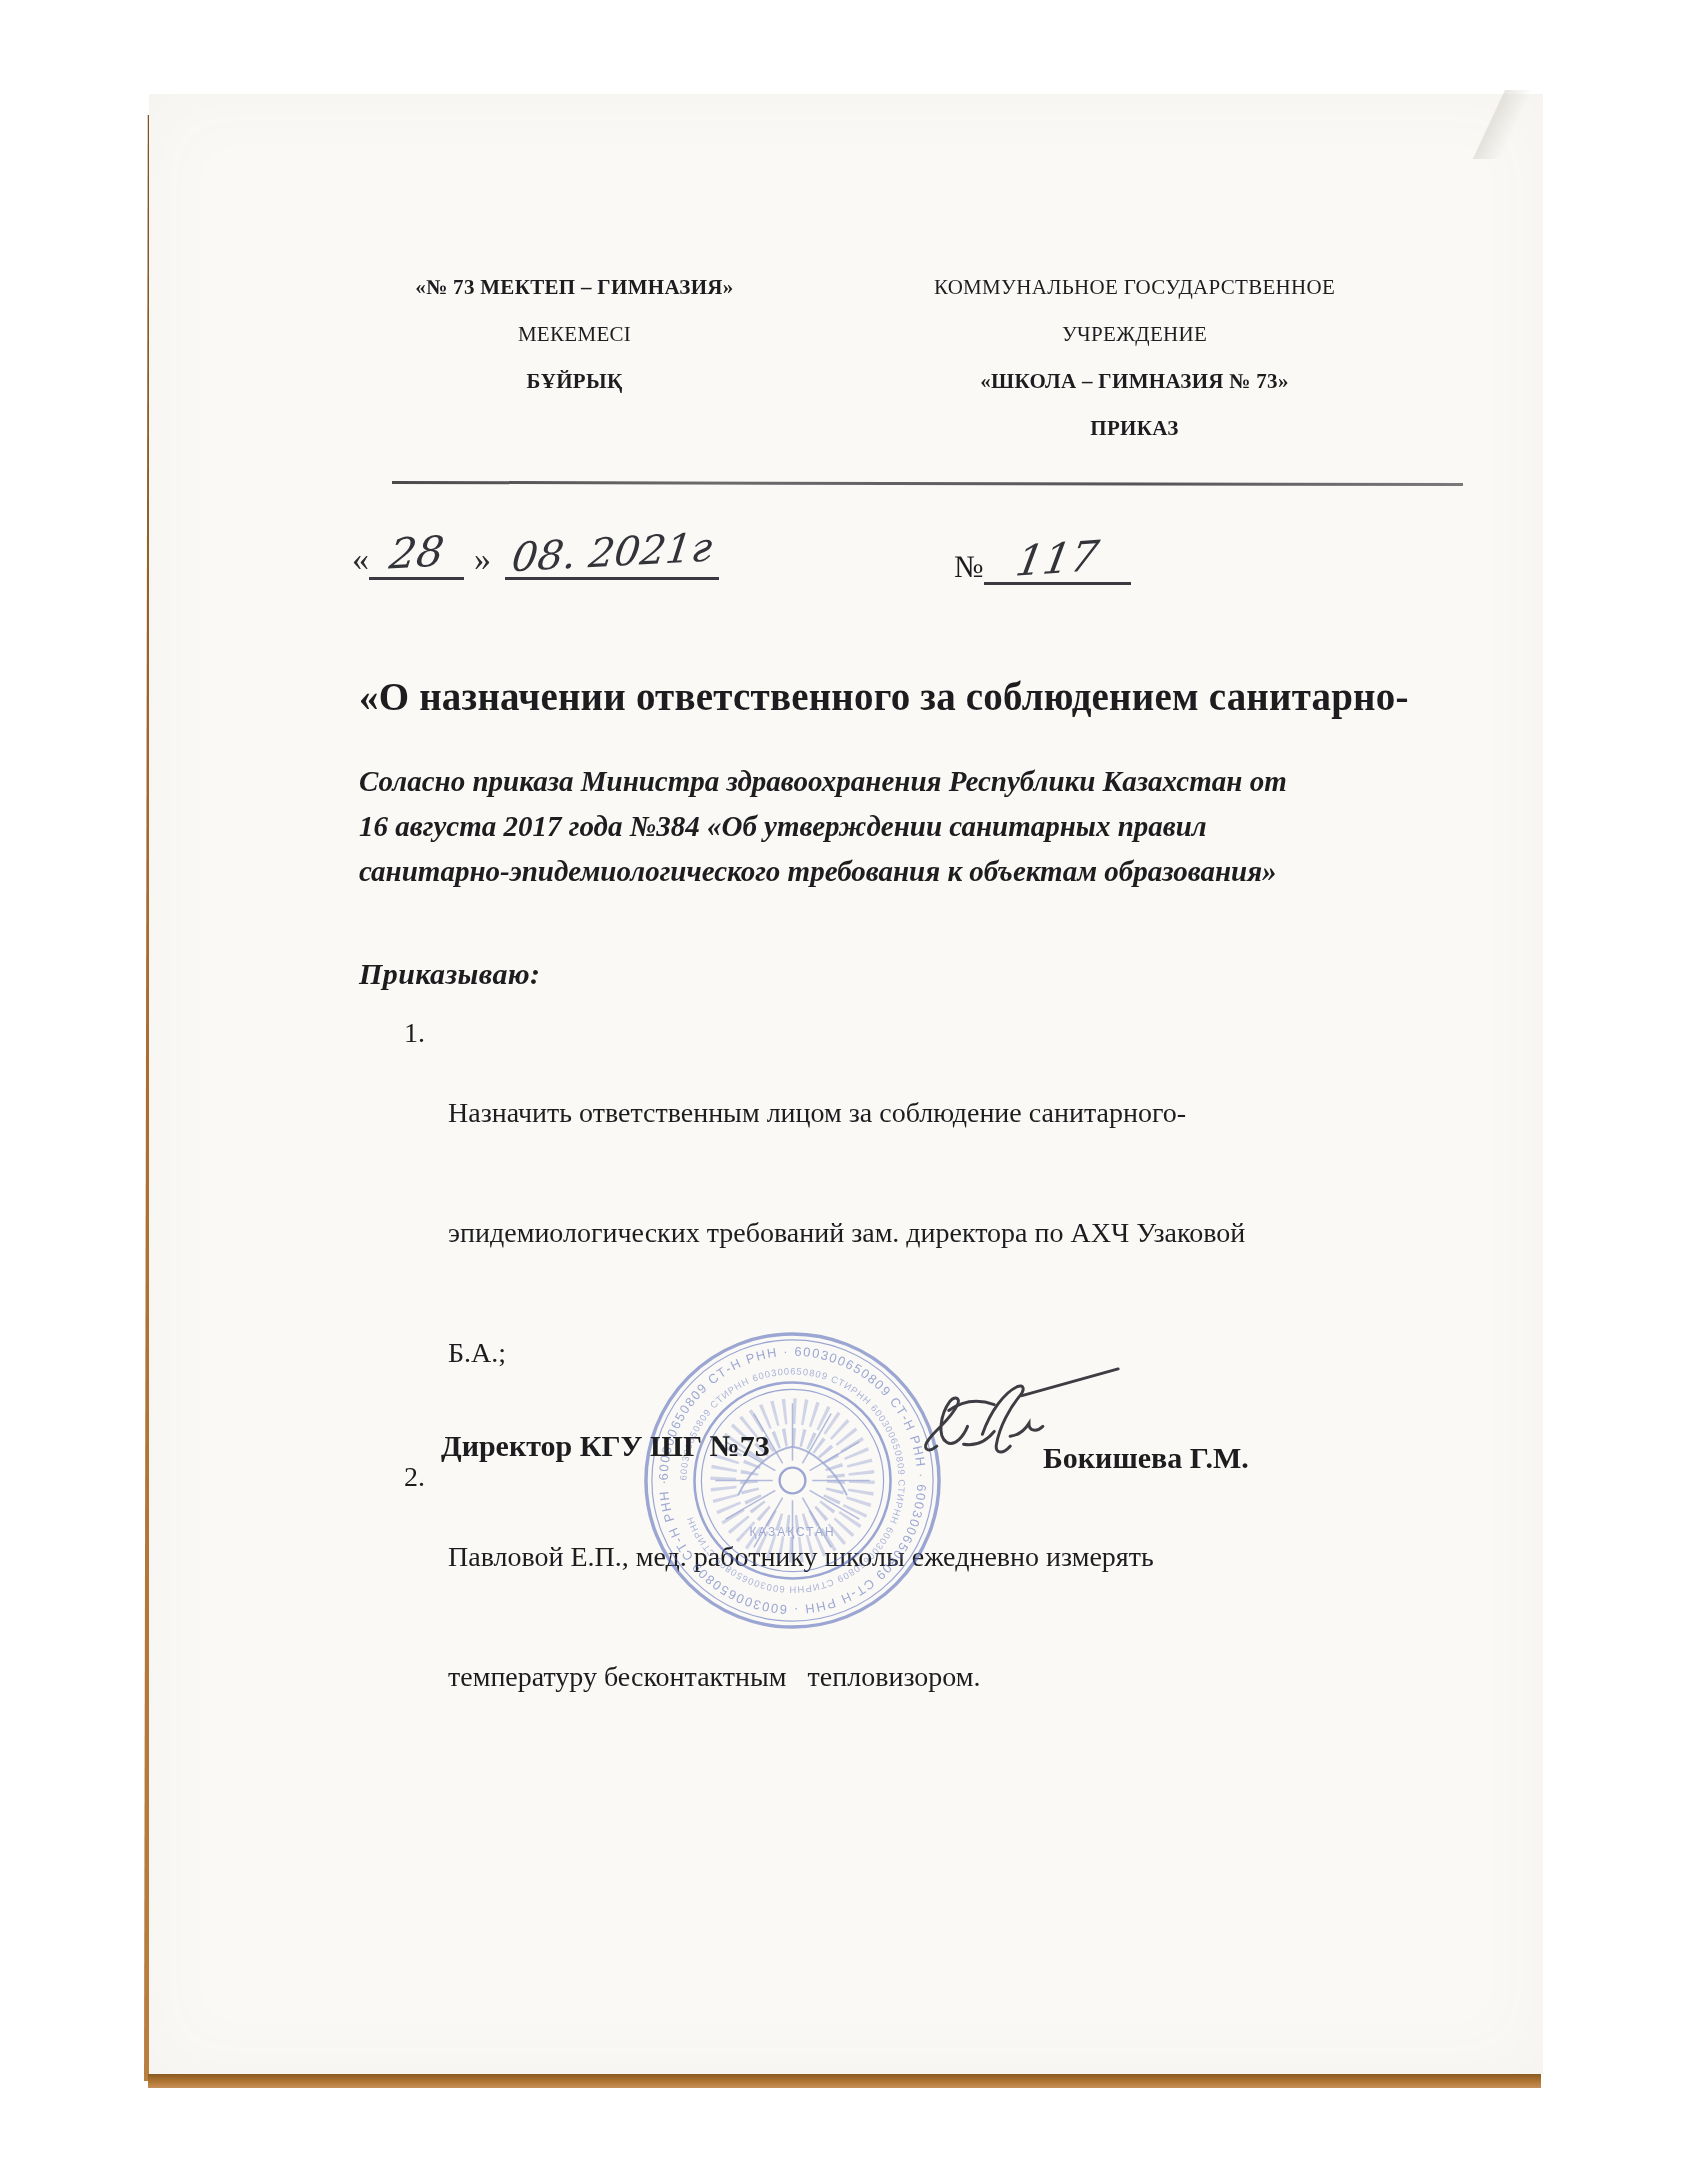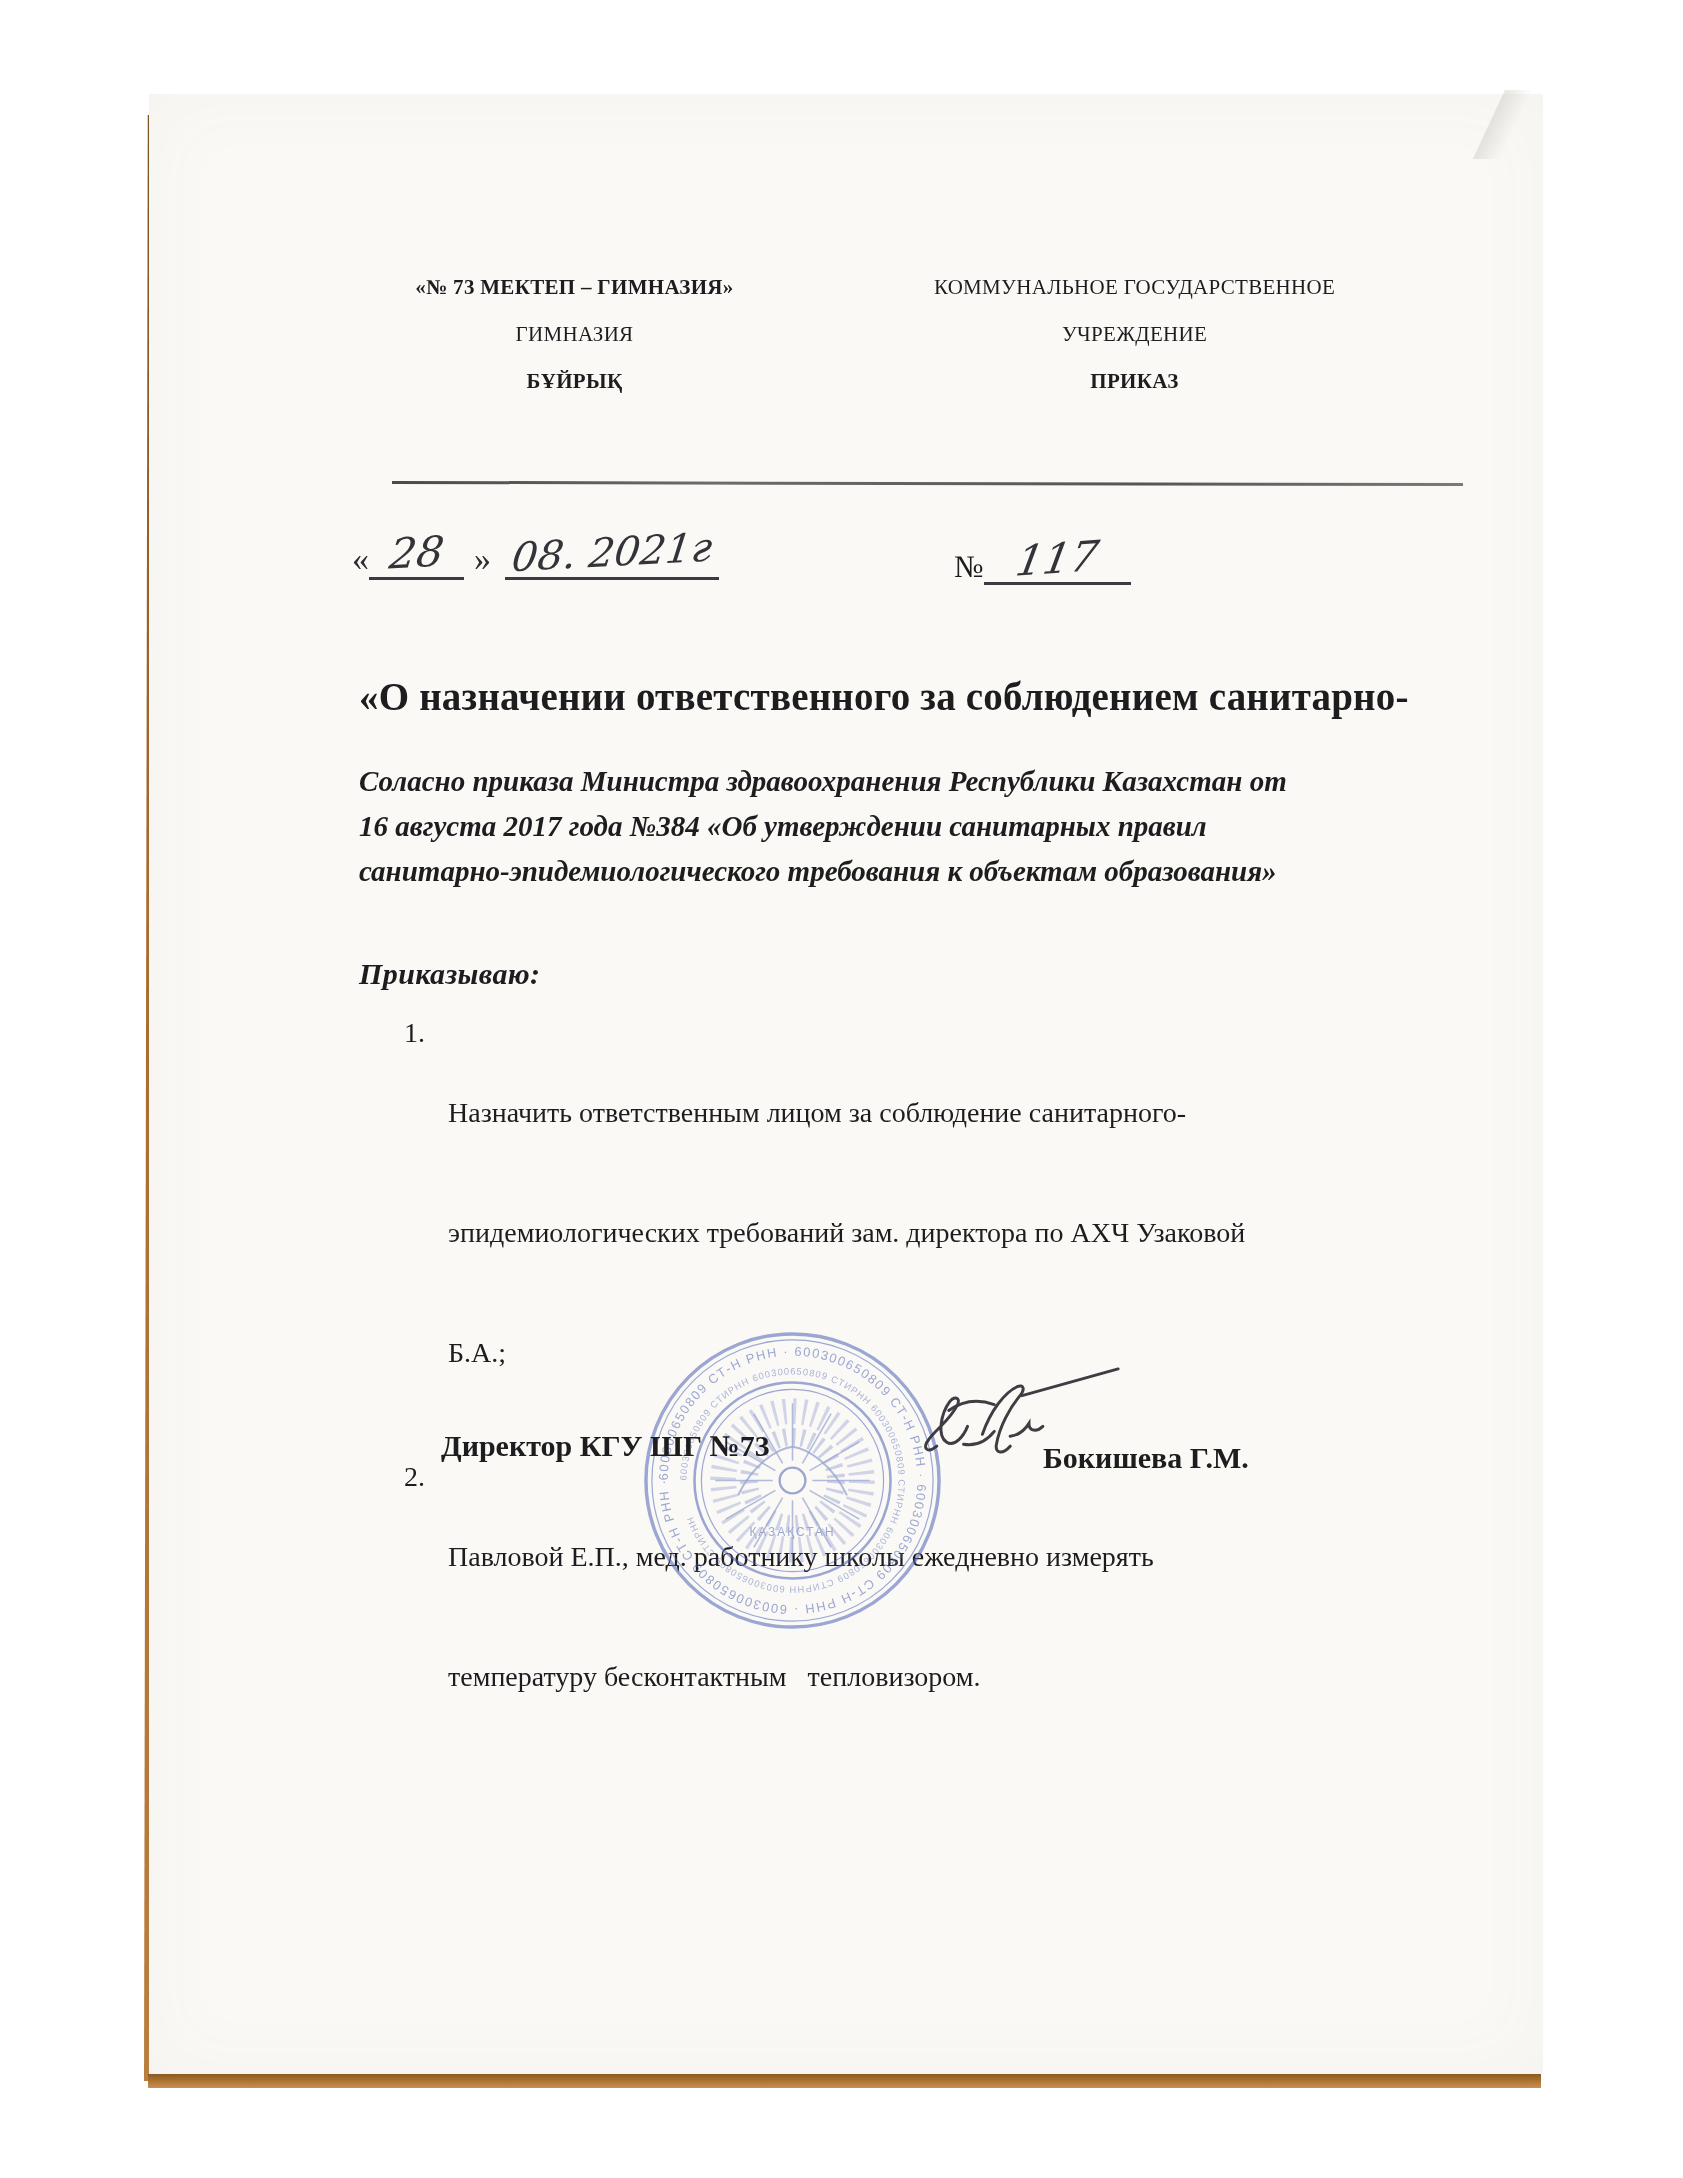--- a/index.html
+++ b/index.html
@@ -56,26 +56,27 @@
 <div id="canvas">
 
   <div class="edge-left"></div>
   <div class="edge-bottom"></div>
 
   <div class="page">
     <div class="corner-shade"></div>
 
     <div class="hdr hdr-left">
       <div class="b">«№ 73 МЕКТЕП – ГИМНАЗИЯ»</div>
-      <div>ГИМНАЗИЯ</div>
+      <div>МЕКЕМЕСІ</div>
       <div class="b">БҰЙРЫҚ</div>
     </div>
     <div class="hdr hdr-right">
       <div>КОММУНАЛЬНОЕ ГОСУДАРСТВЕННОЕ</div>
       <div>УЧРЕЖДЕНИЕ</div>
+      <div class="b">«ШКОЛА – ГИМНАЗИЯ № 73»</div>
       <div class="b">ПРИКАЗ</div>
     </div>
 
     <div class="rule"></div>
 
     <div class="dateRow">
       <span class="dq">«</span><span class="fill d-day"><span class="hand">28</span></span><span class="dq" style="margin-left:10px;">»</span><span class="fill d-my"><span class="hand">08. 2021г</span></span>
     </div>
     <div class="numGroup">
       <span>№</span><span class="fill"><span class="hand n117">117</span></span>

